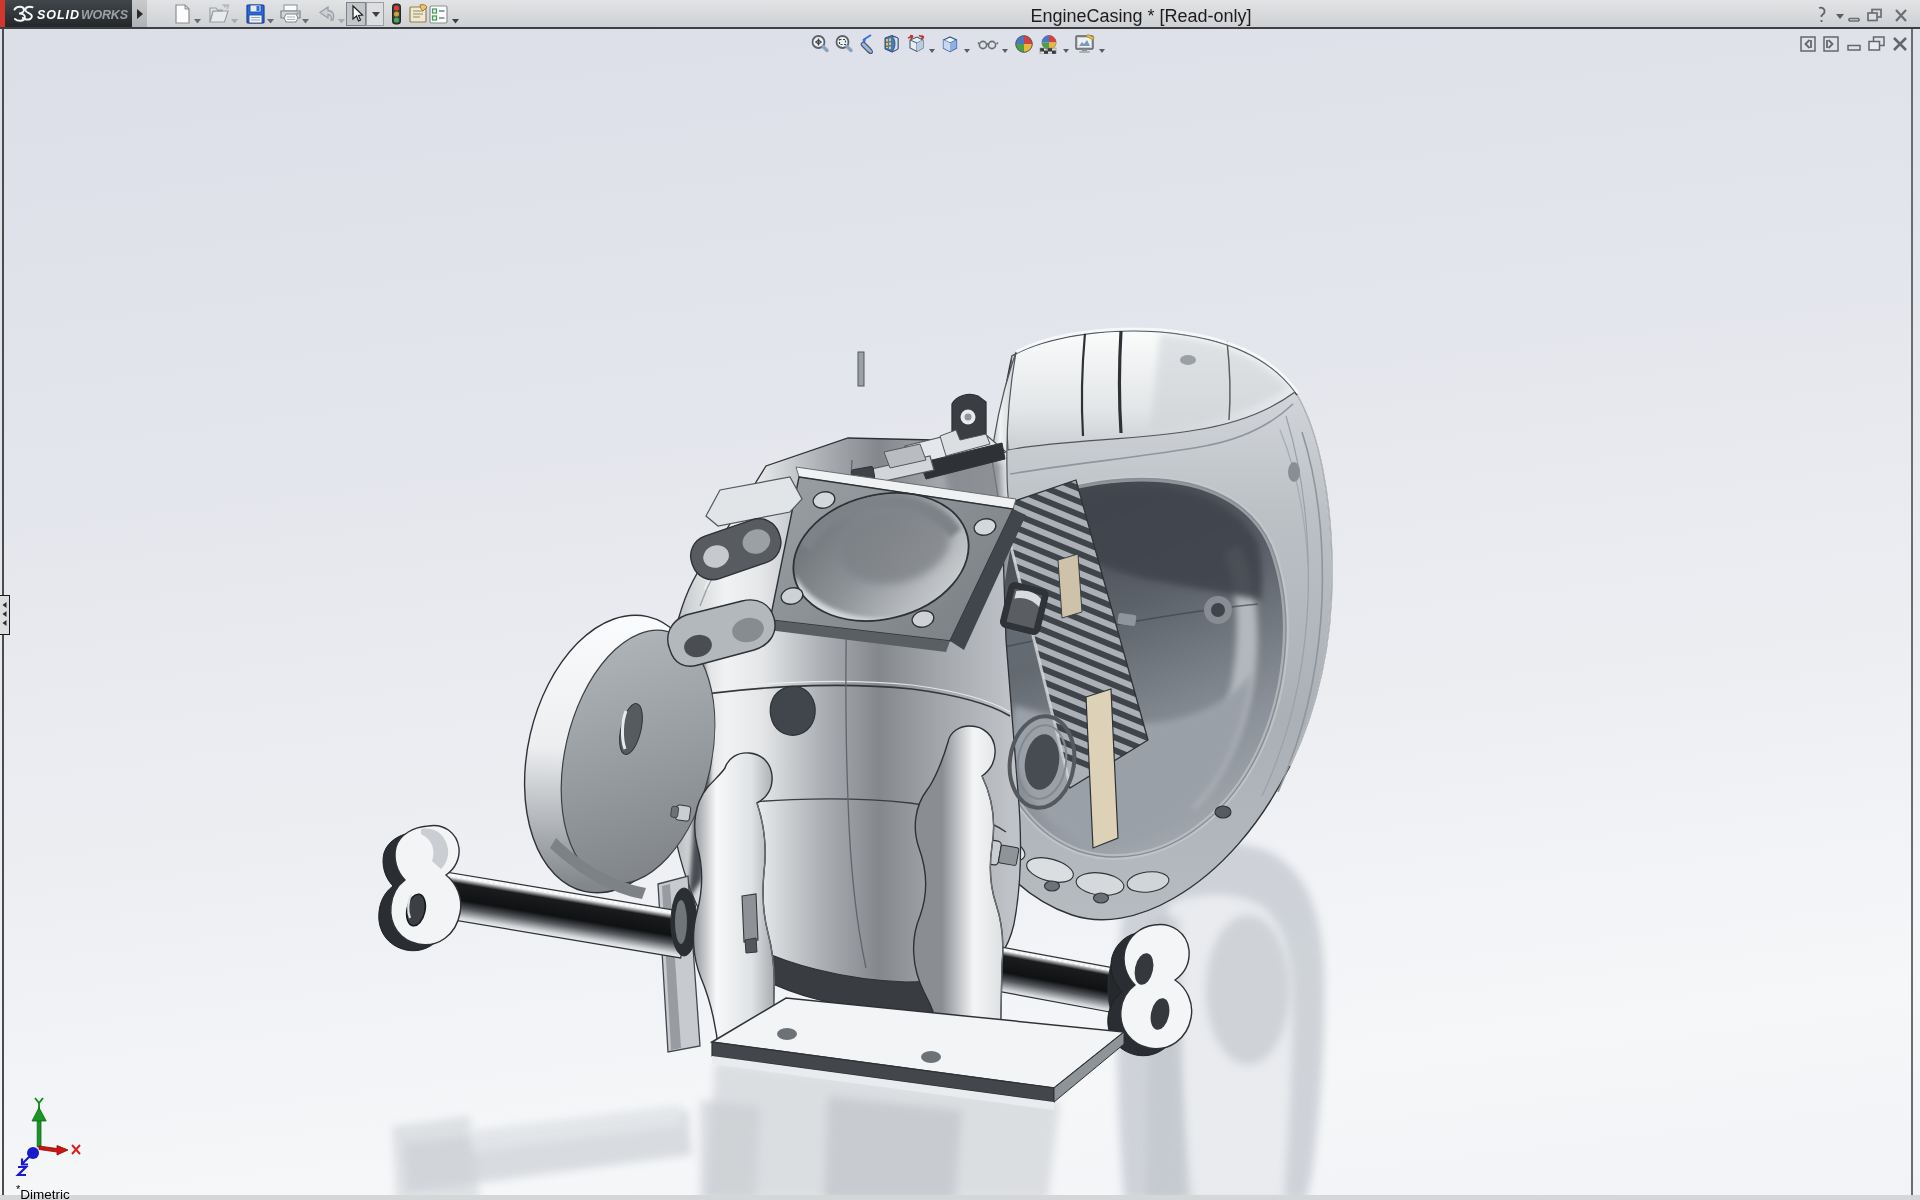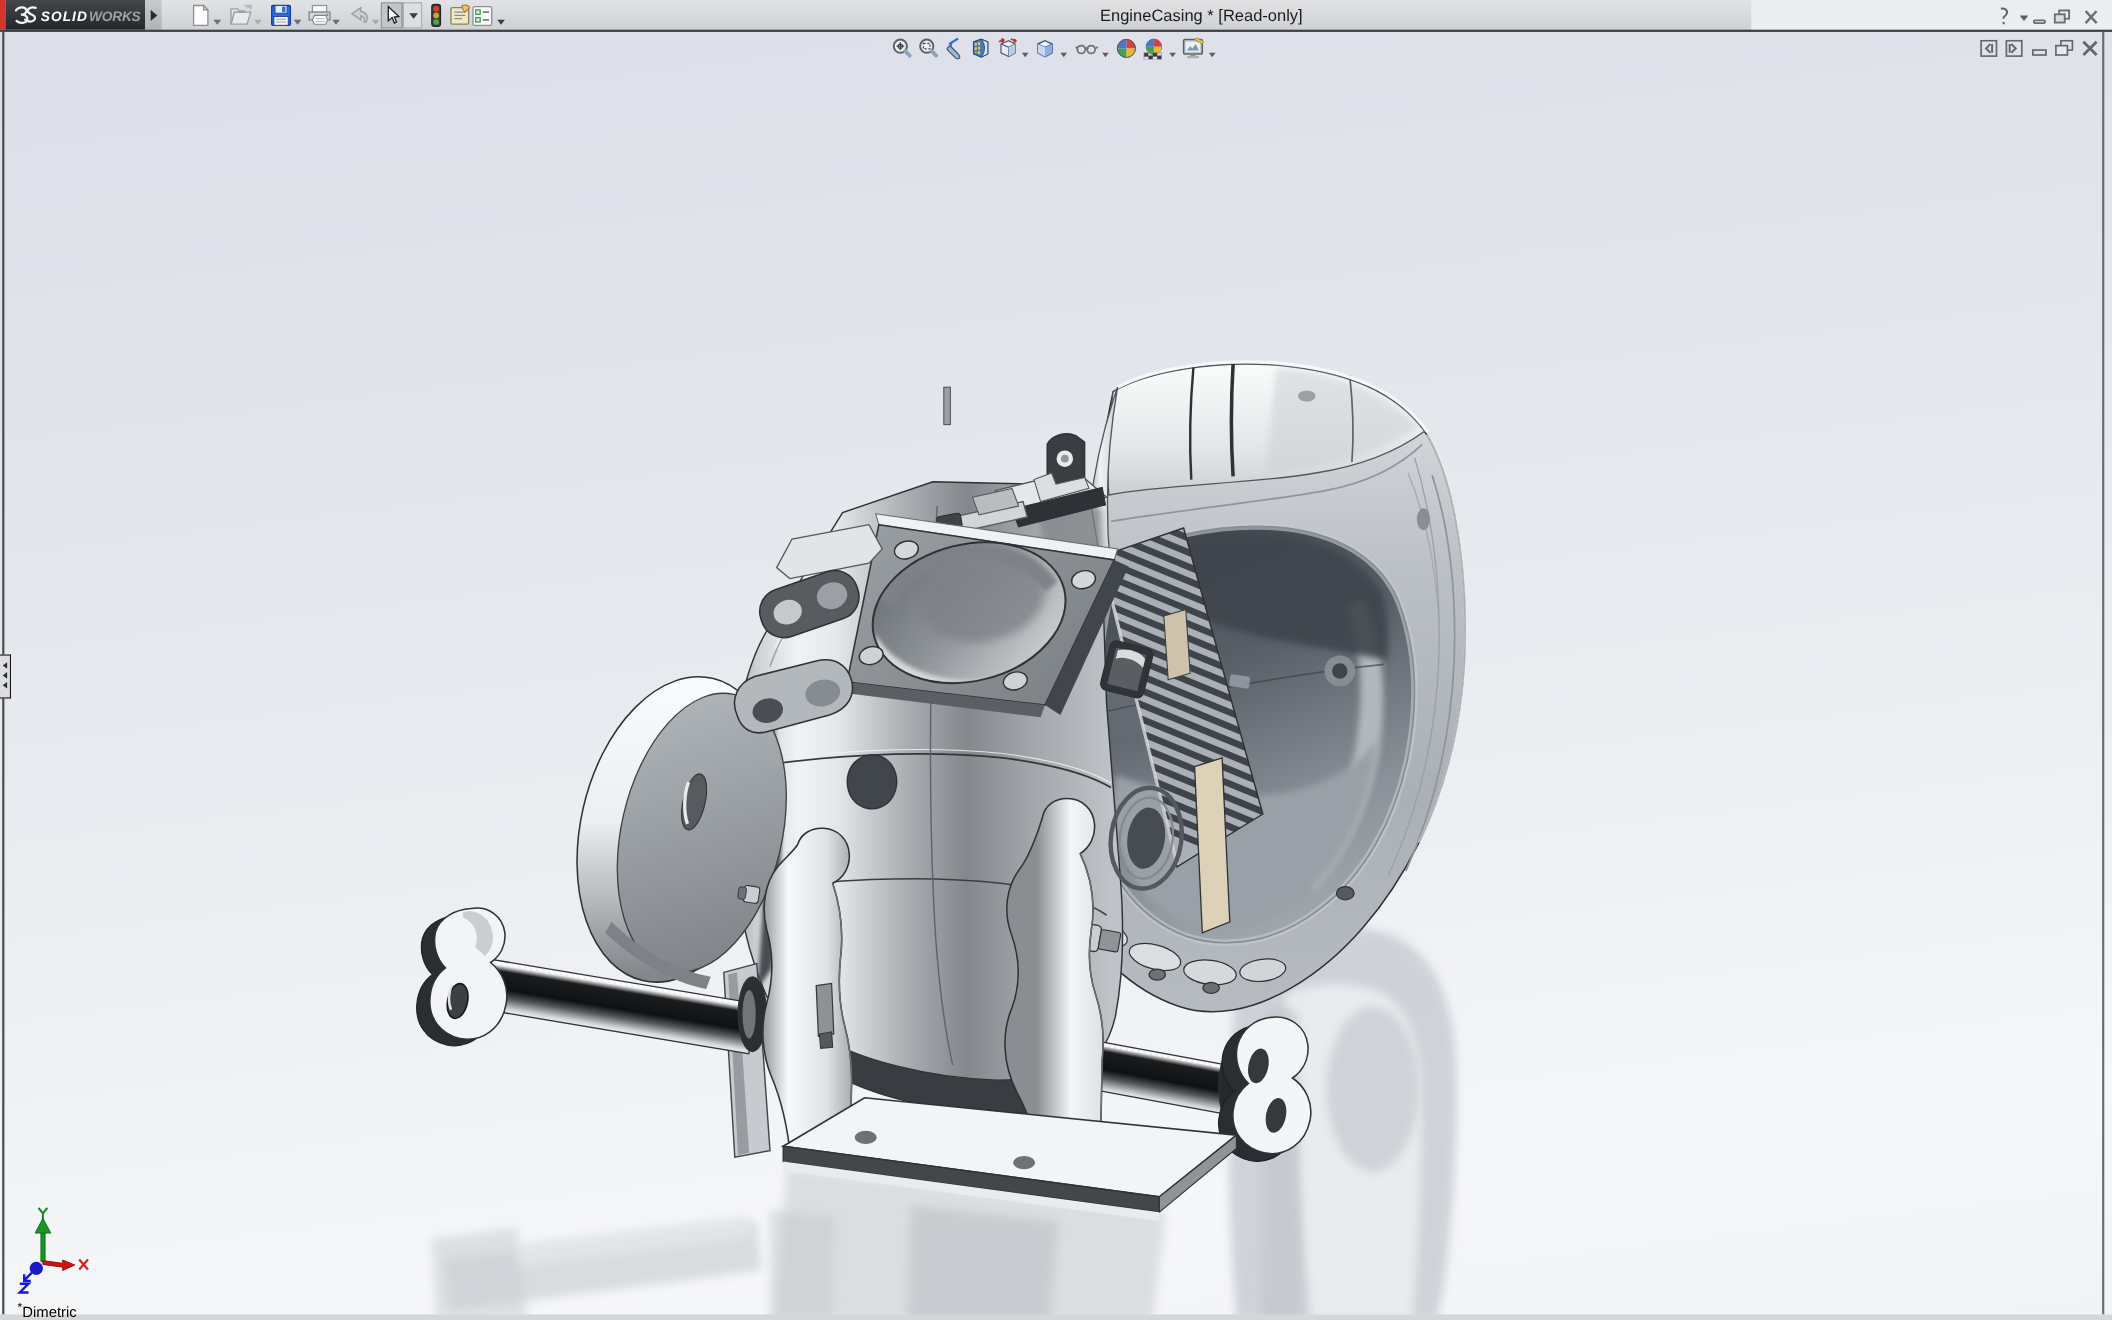--- a/index.html
+++ b/index.html
@@ -1,22 +1,22 @@
 <!DOCTYPE html>
 <html><head>
 <meta charset="utf-8">
 <style>
 html,body{margin:0;padding:0;width:1920px;height:1200px;overflow:hidden;background:#ebedf0;font-family:"Liberation Sans",sans-serif;}
-#titlebar{position:absolute;left:0;top:0;width:1592px;height:29px;background:linear-gradient(#e2e3e5,#cdcfd2);}
+#titlebar{position:absolute;left:0;top:0;width:1920px;height:29px;background:linear-gradient(#e2e3e5,#cdcfd2);}
 #titlebar:after{content:"";position:absolute;left:0;top:27px;width:1920px;height:2px;background:#3c4043;}
 #redstrip{position:absolute;left:0;top:0;width:5px;height:27px;background:#d3362e;}
 #logoblock{position:absolute;left:5px;top:0;width:127px;height:27px;background:linear-gradient(#42474b,#23272a);}
 #playbtn{position:absolute;left:132px;top:0;width:15px;height:27px;background:linear-gradient(#c9cacc,#b0b2b5);}
 #playbtn svg{position:absolute;left:4px;top:9px;}
-#title{position:absolute;left:1000px;top:6px;width:282px;text-align:left;font-size:15px;color:#1c1c1c;}
+#title{position:absolute;left:1000px;top:6px;width:282px;text-align:center;font-size:18px;color:#1c1c1c;}
 #viewport{position:absolute;left:0px;top:29px;width:1920px;height:1166px;background:linear-gradient(173deg,#dcdfe8 0%,#e3e5ec 30%,#eceef2 60%,#f6f7f9 85%,#f2f3f6 100%);}
 #vpborderL{position:absolute;left:2px;top:29px;width:2px;height:1166px;background:#4a4d50;}
 #vpborderR{position:absolute;left:1911px;top:29px;width:2px;height:1166px;background:#6a6d70;}
 #statusbottom{position:absolute;left:0;top:1195px;width:1920px;height:5px;background:#d4d6d8;}
 #lefttab{position:absolute;left:0px;top:595px;width:9px;height:38px;background:#dcdee0;border-top:1.5px solid #1a1a1a;border-right:1.5px solid #1a1a1a;border-bottom:1.5px solid #1a1a1a;}
 .tbicon{position:absolute;top:3px;}
 .huicon{position:absolute;top:34px;}
 #dimetric{position:absolute;left:16px;top:1183px;font-size:13.5px;color:#000000;}
 #dimetric sup{font-size:11px;}
 </style>

